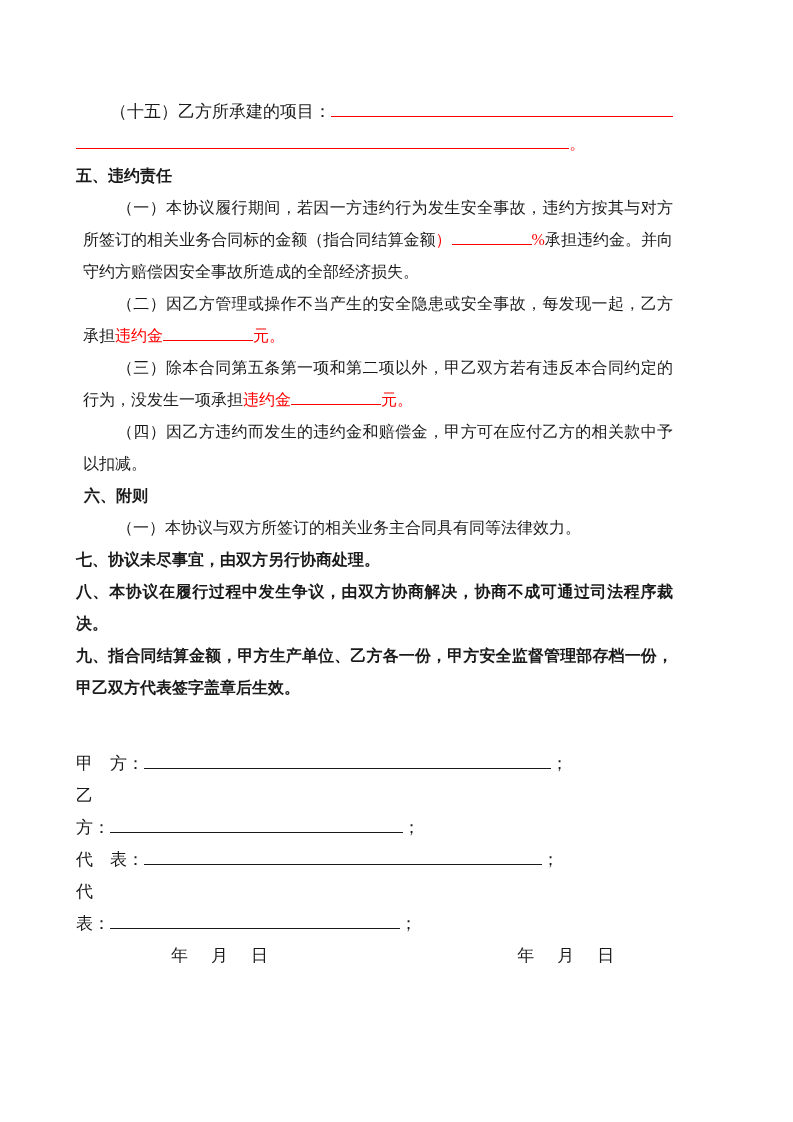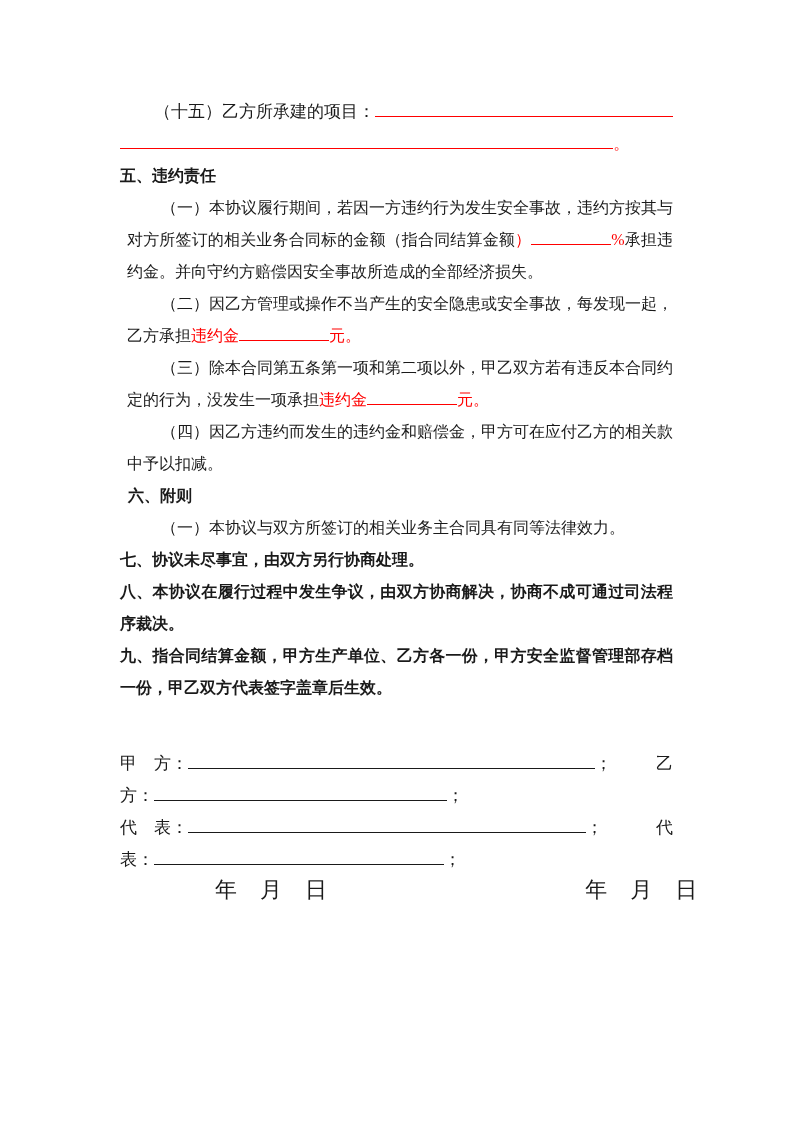--- a/index.html
+++ b/index.html
@@ -7,21 +7,21 @@
   body {
     width: 793px; height: 1122px;
     font-family: "Liberation Serif", "DejaVu Serif", serif;
     color: #1a1a1a;
     position: relative;
     overflow: hidden;
   }
   .page {
     box-sizing: border-box;
     width: 793px; height: 1122px;
-    padding: 96px 120px 0 120px;
+    padding: 96px 120px 0 76px;
     background: #ffffff;
   }
   .para {
     margin: 0;
     font-size: 16px;
     line-height: 32px;
     text-align: justify;
     letter-spacing: 0;
     font-family: Liberation Serif, serif;
   }
@@ -44,24 +44,24 @@
     align-items: baseline;
     font-size: 17px;
     line-height: 32px;
     margin: 0;
   }
   .flex-line .label { white-space: nowrap; }
   .fill { flex: 1 1 auto; min-width: 30px; }
   .line { font-size: 17px; line-height: 32px; margin: 0; white-space: nowrap; }
   .pl-indent { padding-left: 34px; }
   .sig-block { margin-top: 44px; }
-  .sig-row-split { display: flex; justify-content: space-between; align-items: baseline; }
+  .sig-row-split { display: flex; justify-content: space-between; align-items: baseline; flex-direction: column; }
   .sig-left { white-space: nowrap; }
   .tail-char { white-space: nowrap; }
-  .date-row { font-size: 22px; line-height: 32px; white-space: nowrap; font-family: Liberation Mono, monospace; }
+  .date-row { font-size: 17px; line-height: 32px; white-space: nowrap; }
   .date-group { display: inline-block; }
   .dg-left { margin-left: 95px; }
   .dg-right { margin-left: 245px; }
   .dchar { display: inline-block; }
   .dchar + .dchar { margin-left: 23px; }
 </style>
 </head>
 <body>
 
 <div class="page">

